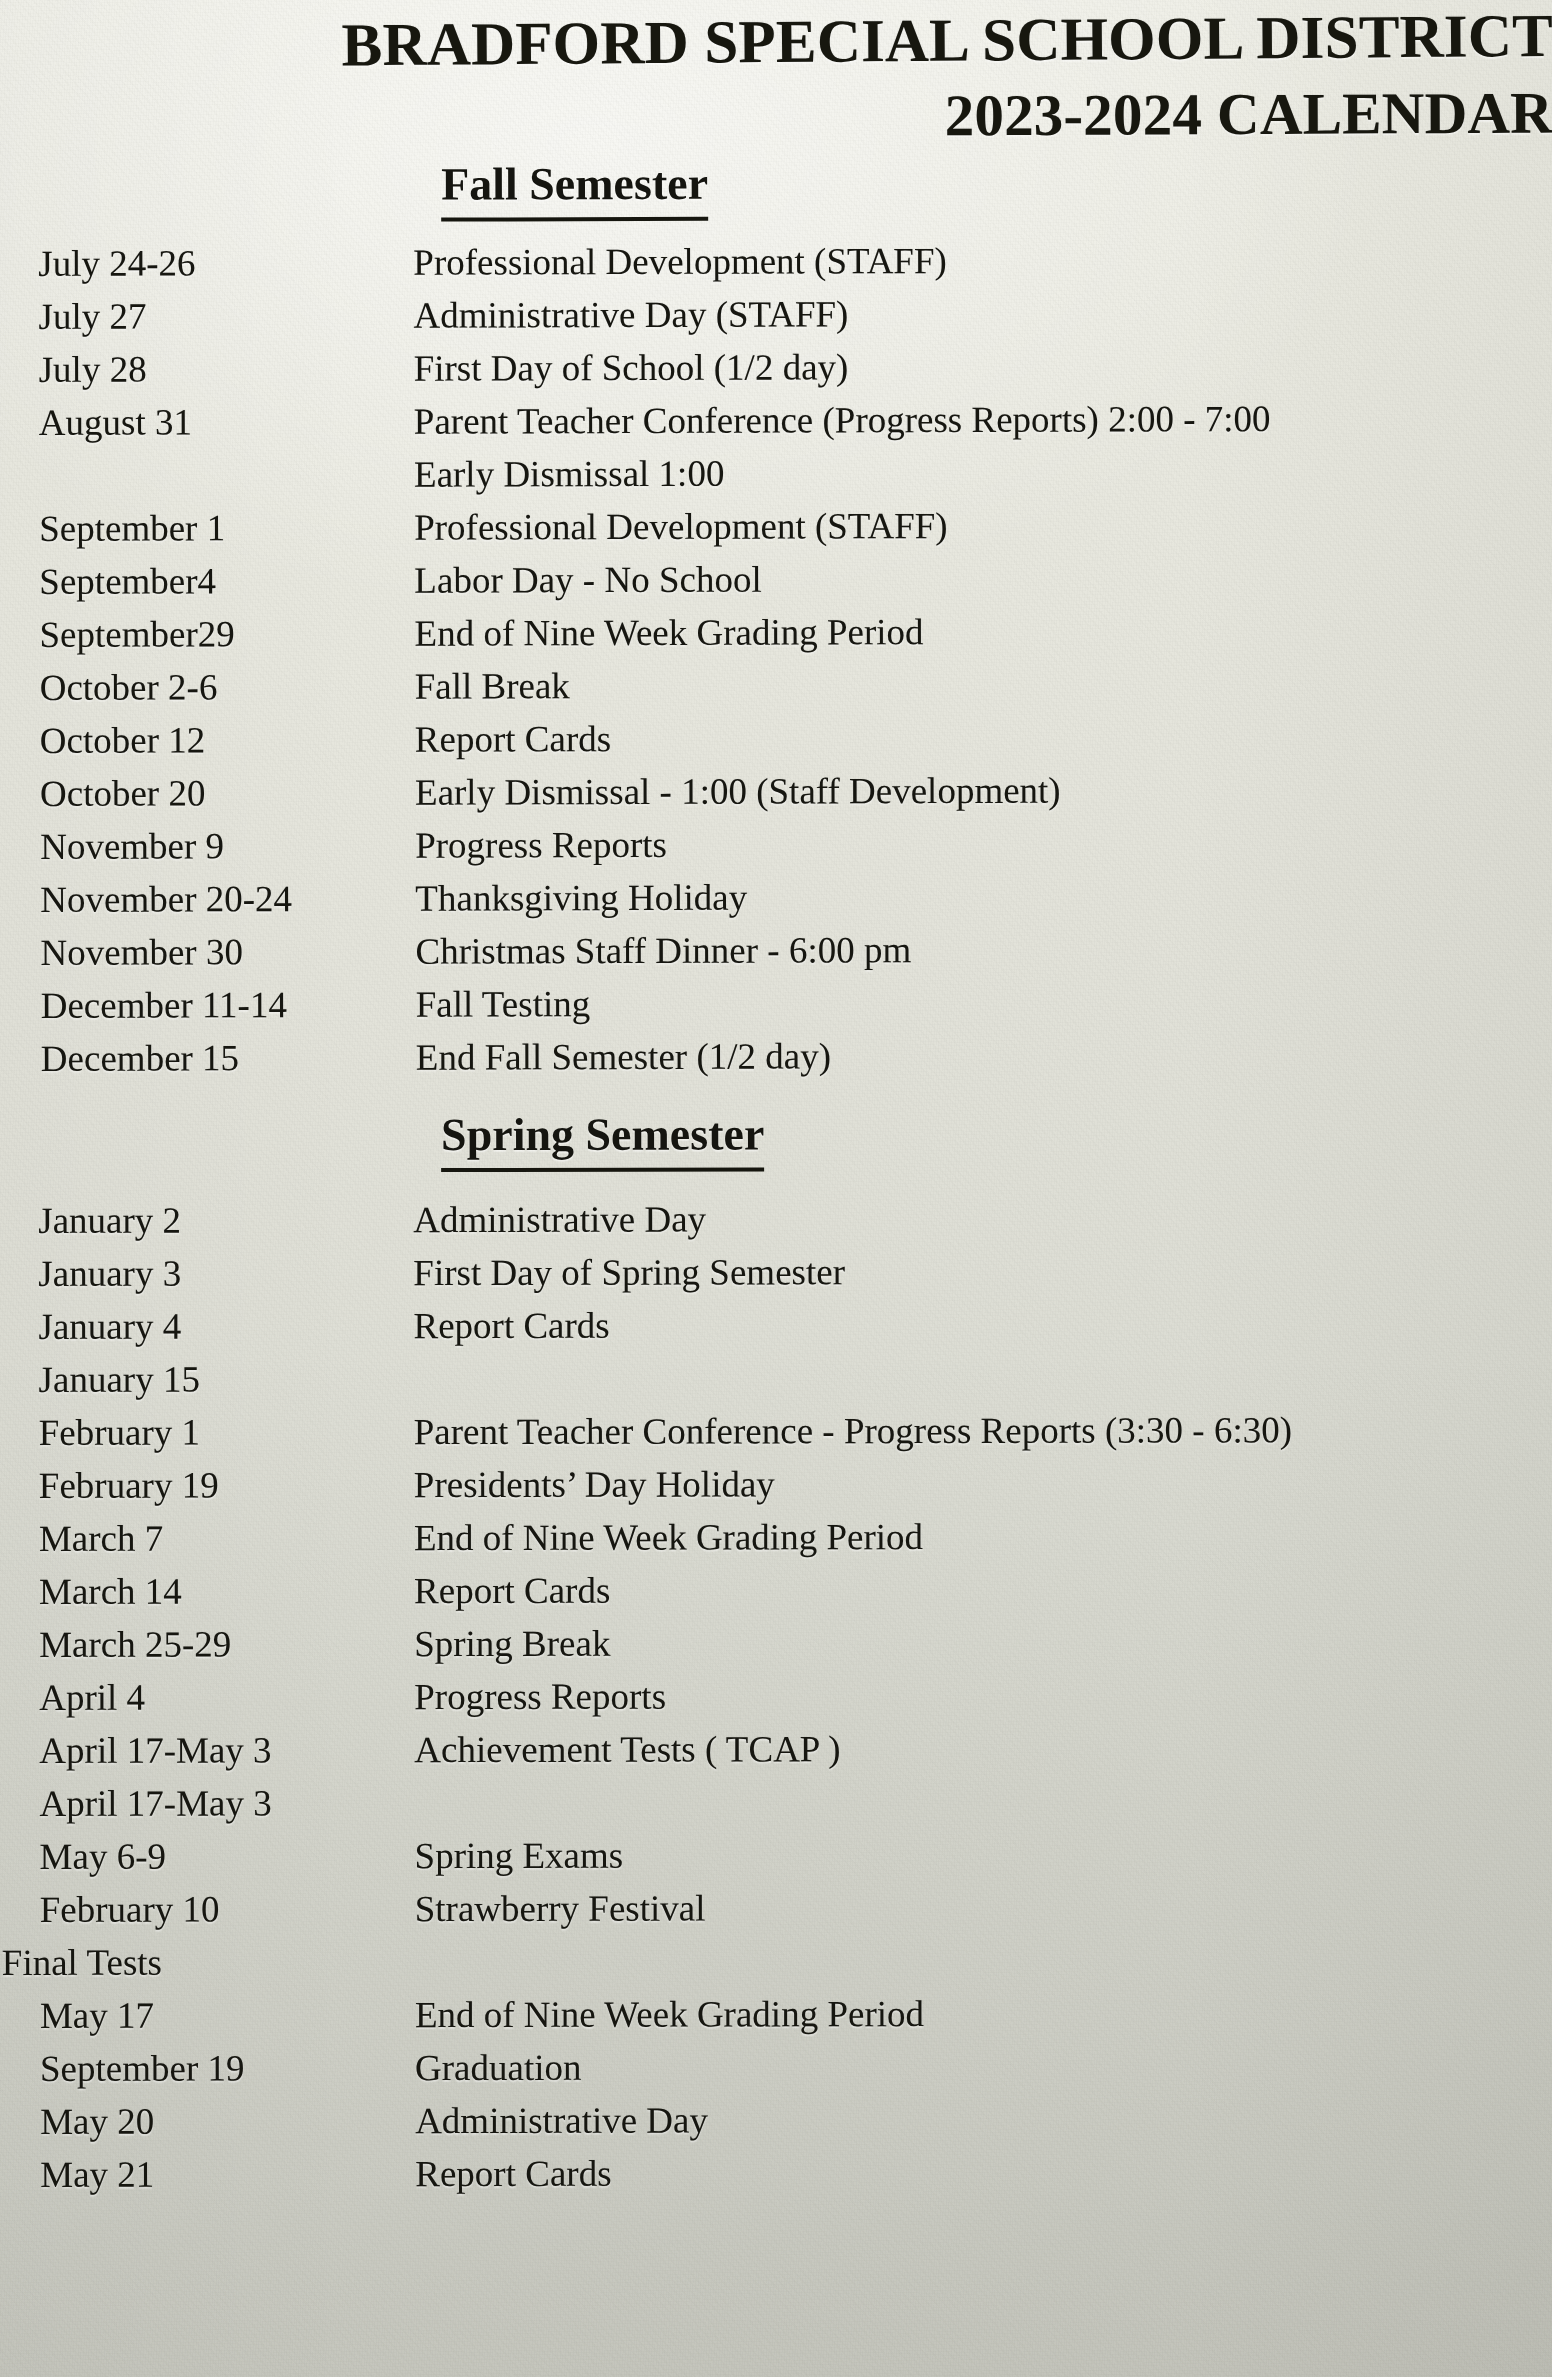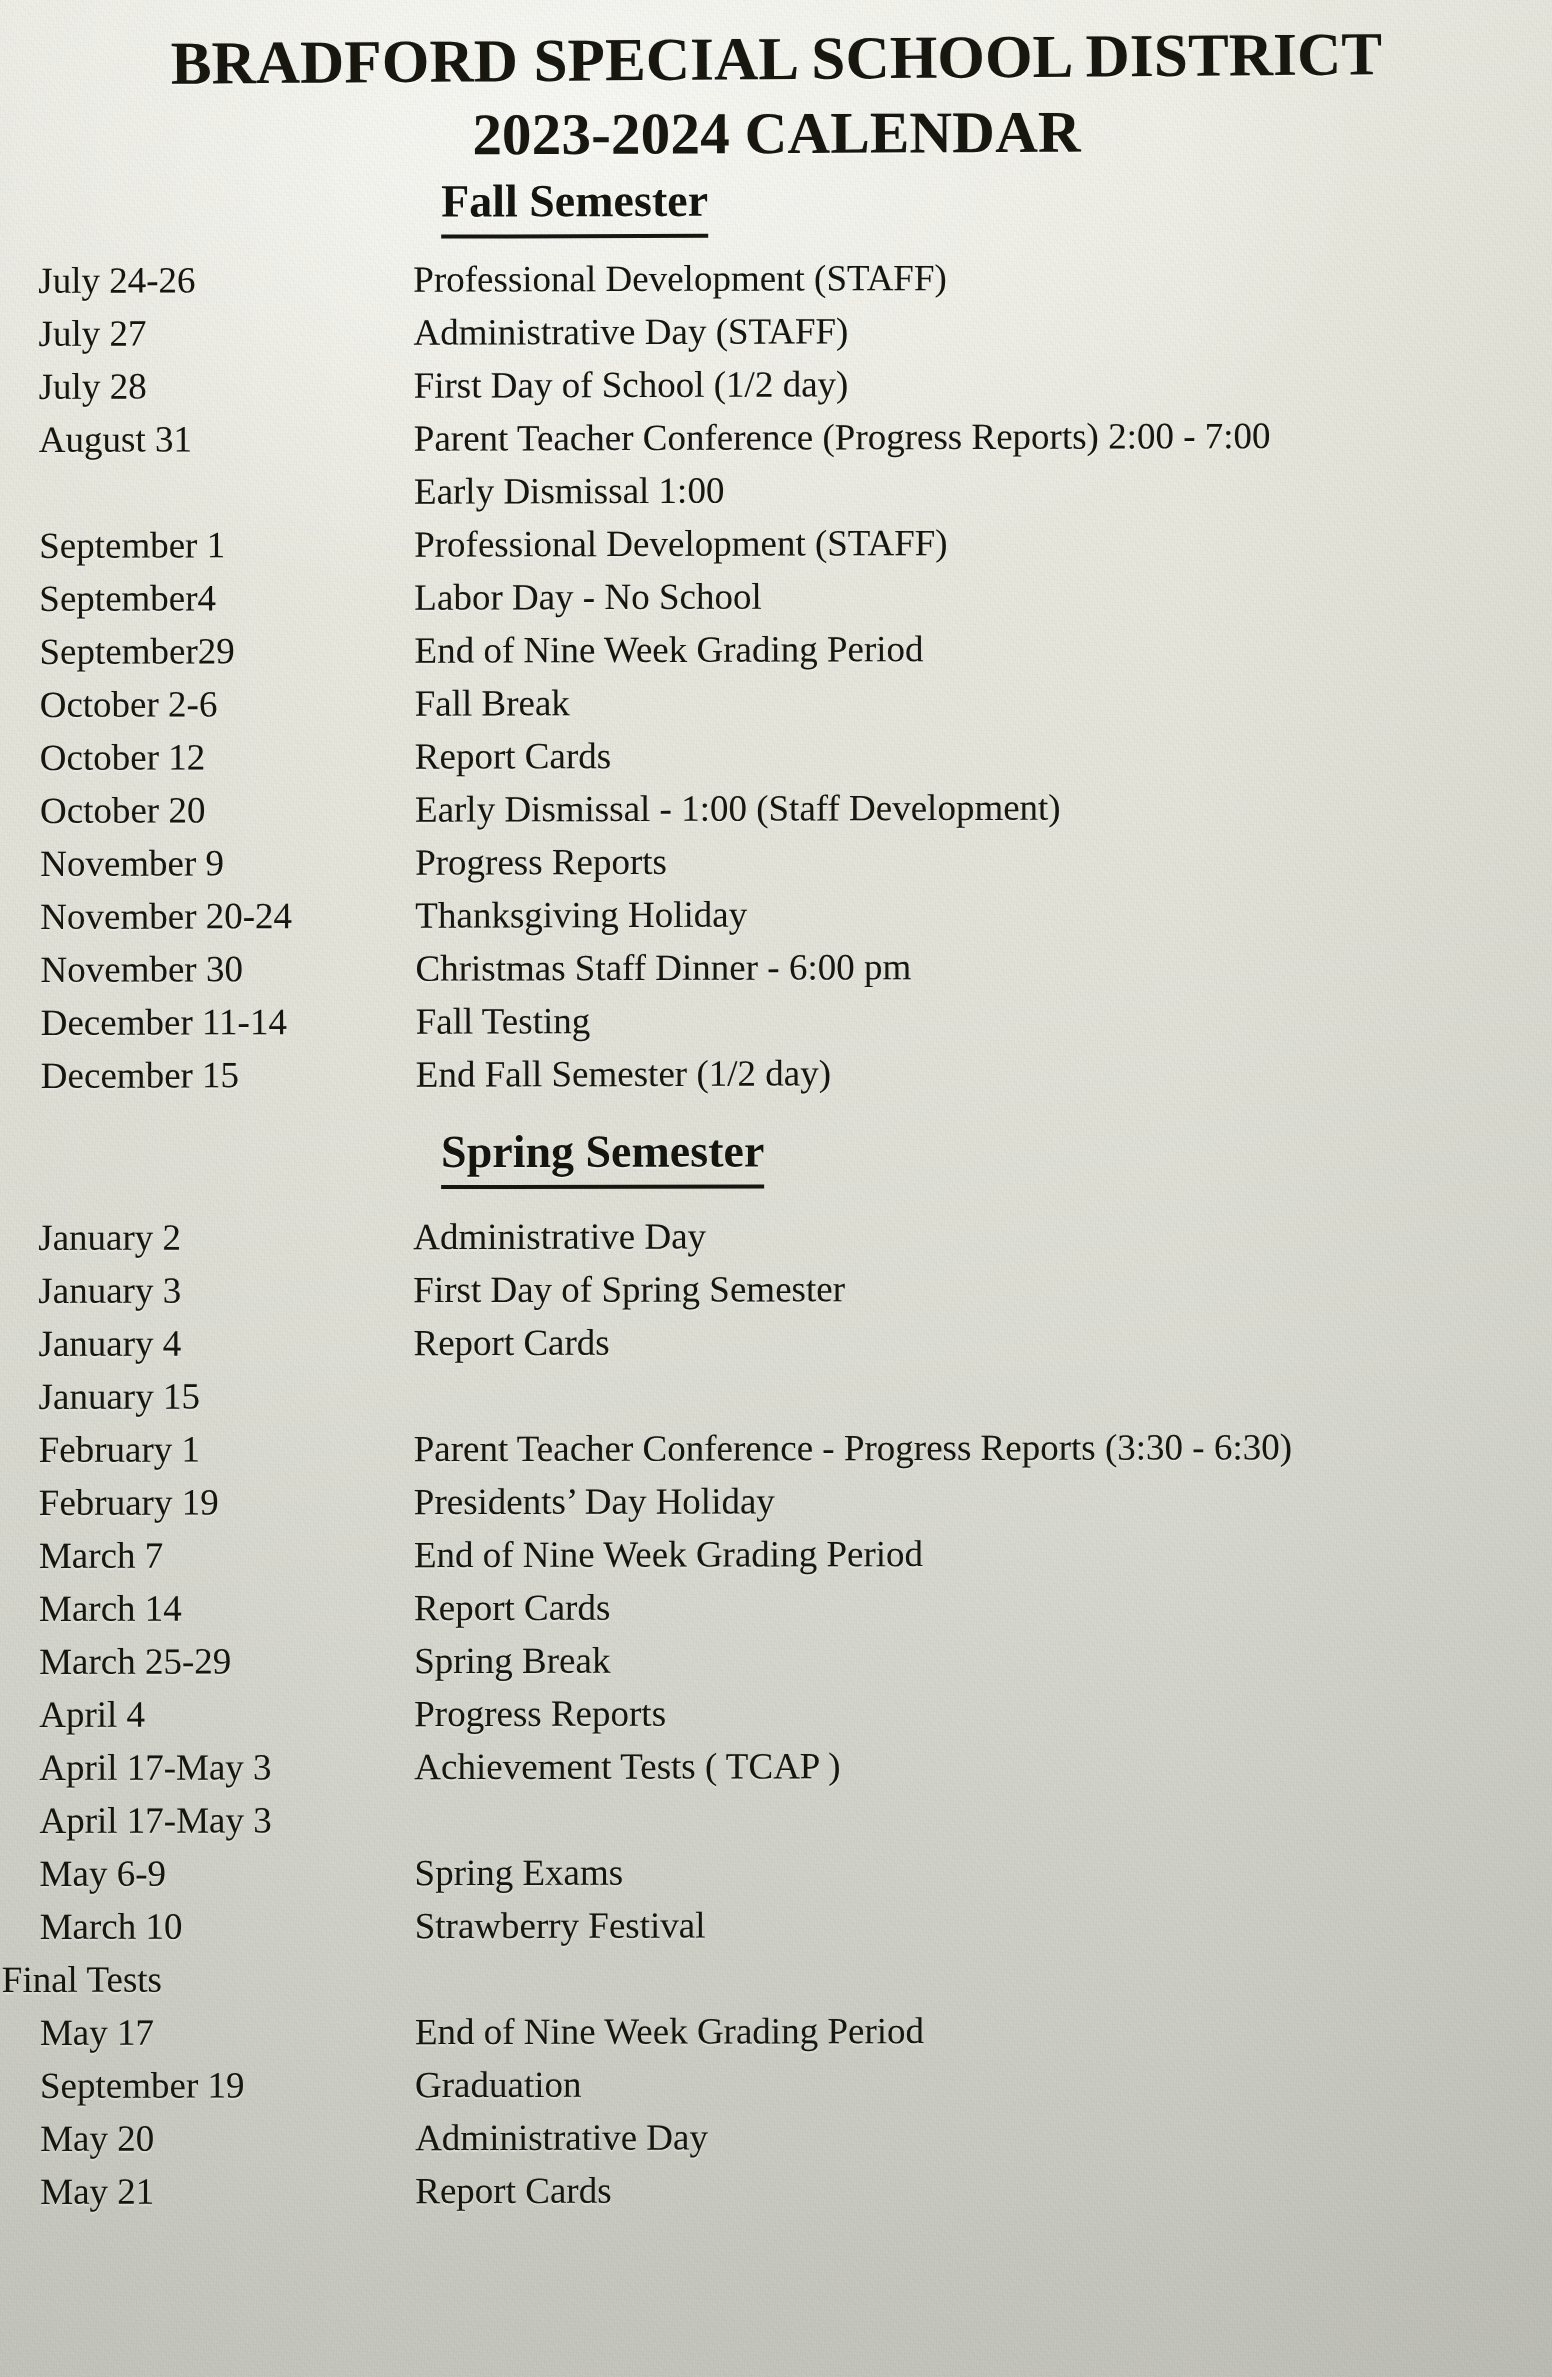--- a/index.html
+++ b/index.html
@@ -53,22 +53,22 @@
 
   #content {
     position: relative;
     z-index: 3;
     width: 1553px;
     height: 2377px;
   }
 
   
   .title-block {
-    padding-top: 23px;
-    text-align: center;
+    padding-top: 6px;
+    text-align: right;
   }
 
   .doc-title-line {
     font-family: "Liberation Serif", "DejaVu Serif", serif;
     font-weight: bold;
     font-size: 60px;
     line-height: 72px;
     letter-spacing: 0.2px;
     color: #17170f;
     text-shadow: 0 1.7px 1.7px rgba(255,255,255,0.65), 0 0 0.9px rgba(0,0,0,0.35);
@@ -269,21 +269,21 @@
             <div class="entry-desc">Achievement Tests ( TCAP )</div>
           </div>
           <div class="entry-row">
             <div class="entry-date">April 17-May 3</div>
           </div>
           <div class="entry-row">
             <div class="entry-date">May 6-9</div>
             <div class="entry-desc">Spring Exams</div>
           </div>
           <div class="entry-row">
-            <div class="entry-date">March 10</div>
+            <div class="entry-date">February 10</div>
             <div class="entry-desc">Strawberry Festival</div>
           </div>
           <div class="entry-row">
             <div class="entry-desc">Final Tests</div>
           </div>
           <div class="entry-row">
             <div class="entry-date">May 17</div>
             <div class="entry-desc">End of Nine Week Grading Period</div>
           </div>
           <div class="entry-row">

